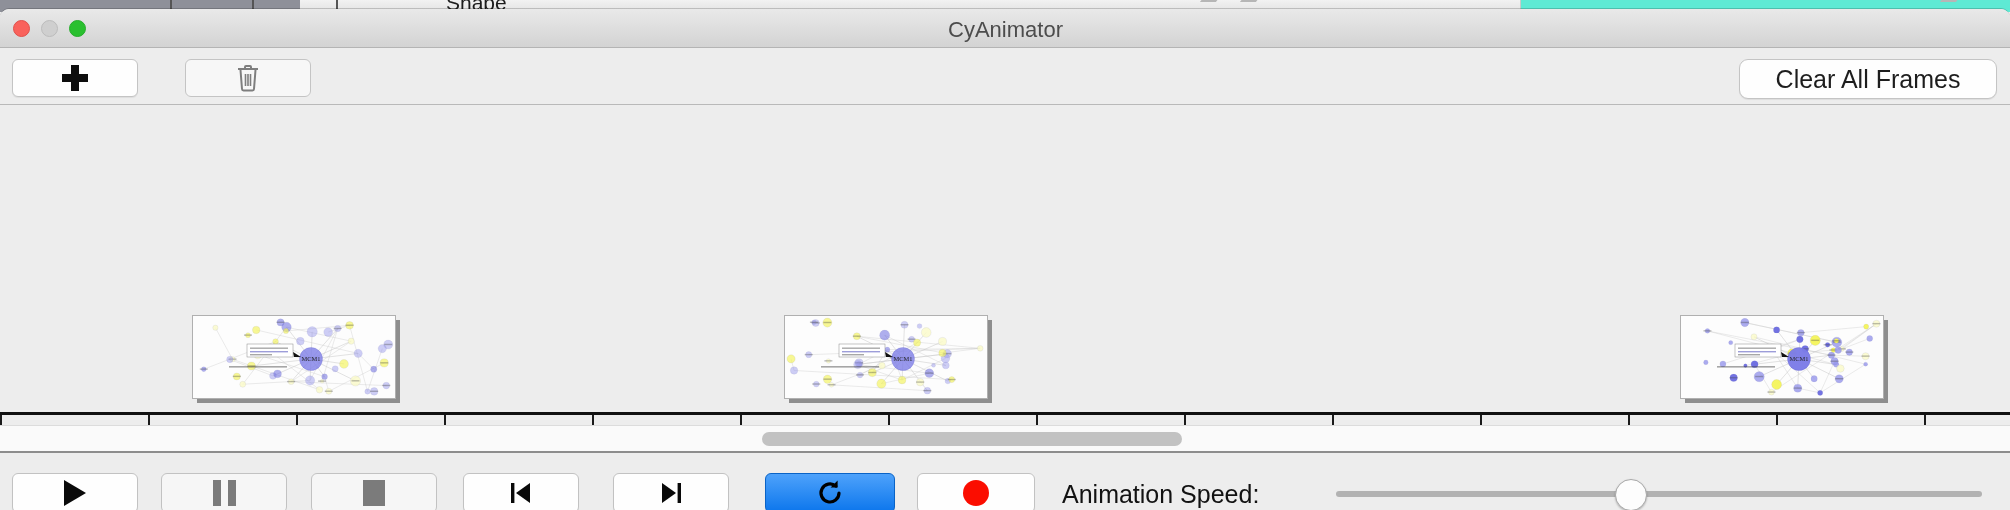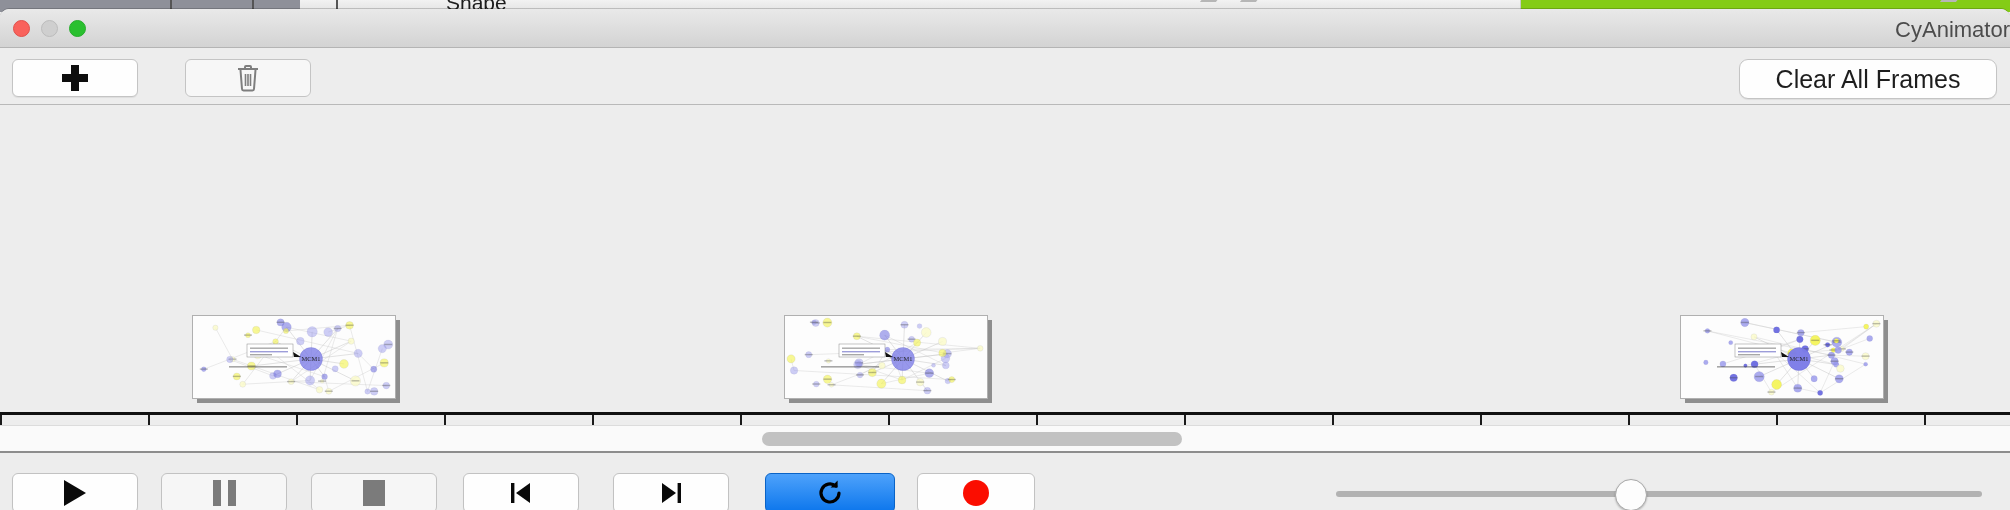--- a/index.html
+++ b/index.html
@@ -13,21 +13,21 @@
     font-family: "Liberation Sans", sans-serif;
     background: #ededed;
     -webkit-font-smoothing: antialiased;
   }
 
   
   .bg-strip {
     position: absolute;
     left: 0; top: 0;
     width: 2010px; height: 12px;
-    background: #84cc16;
+    background: #5eead4;
     overflow: hidden;
   }
   .bg-chunk {
     position: absolute;
     top: 0;
     height: 12px;
     background: linear-gradient(#f2f2f2, #e2e2e2);
     border-right: 1px solid #c9c9c9;
   }
   .bg-dark {
@@ -85,21 +85,21 @@
     width: 17px; height: 17px;
     border-radius: 50%;
     box-sizing: border-box;
   }
   .light.red    { background: #f9625c; border: 1px solid #e0504b; }
   .light.yellow { background: #cfcfcf; border: 1px solid #bcbcbc; }
   .light.green  { background: #2ac02f; border: 1px solid #27ad2c; }
   .win-title {
     position: absolute;
     left: 1px; right: 0; top: 8px;
-    text-align: right;
+    text-align: center;
     font-size: 22px;
     color: #4c4c4c;
   }
 
   
   .toolbar {
     position: relative;
     height: 56px;
     background: #ededed;
     border-bottom: 1px solid #b9b9b9;
@@ -724,16 +724,17 @@
       <svg width="28" height="28" viewBox="0 0 28 28">
         <path d="M23 14 a9 9 0 1 1 -3.2 -6.9" stroke="#000" stroke-width="3.2" fill="none" stroke-linecap="round"></path>
         <path d="M21.6 1.6 L21.6 8.6 L14.6 8.6 Z" fill="#000"></path>
       </svg>
     </div>
 
     <div class="pbtn p-record">
       <span class="ico-record"></span>
     </div>
 
+    <div class="speed-label">Animation Speed:</div>
     <div class="slider"></div>
     <div class="slider-knob" style="left: 1614.93px;"></div>
   </div>
 </div>
 
 </body></html>

